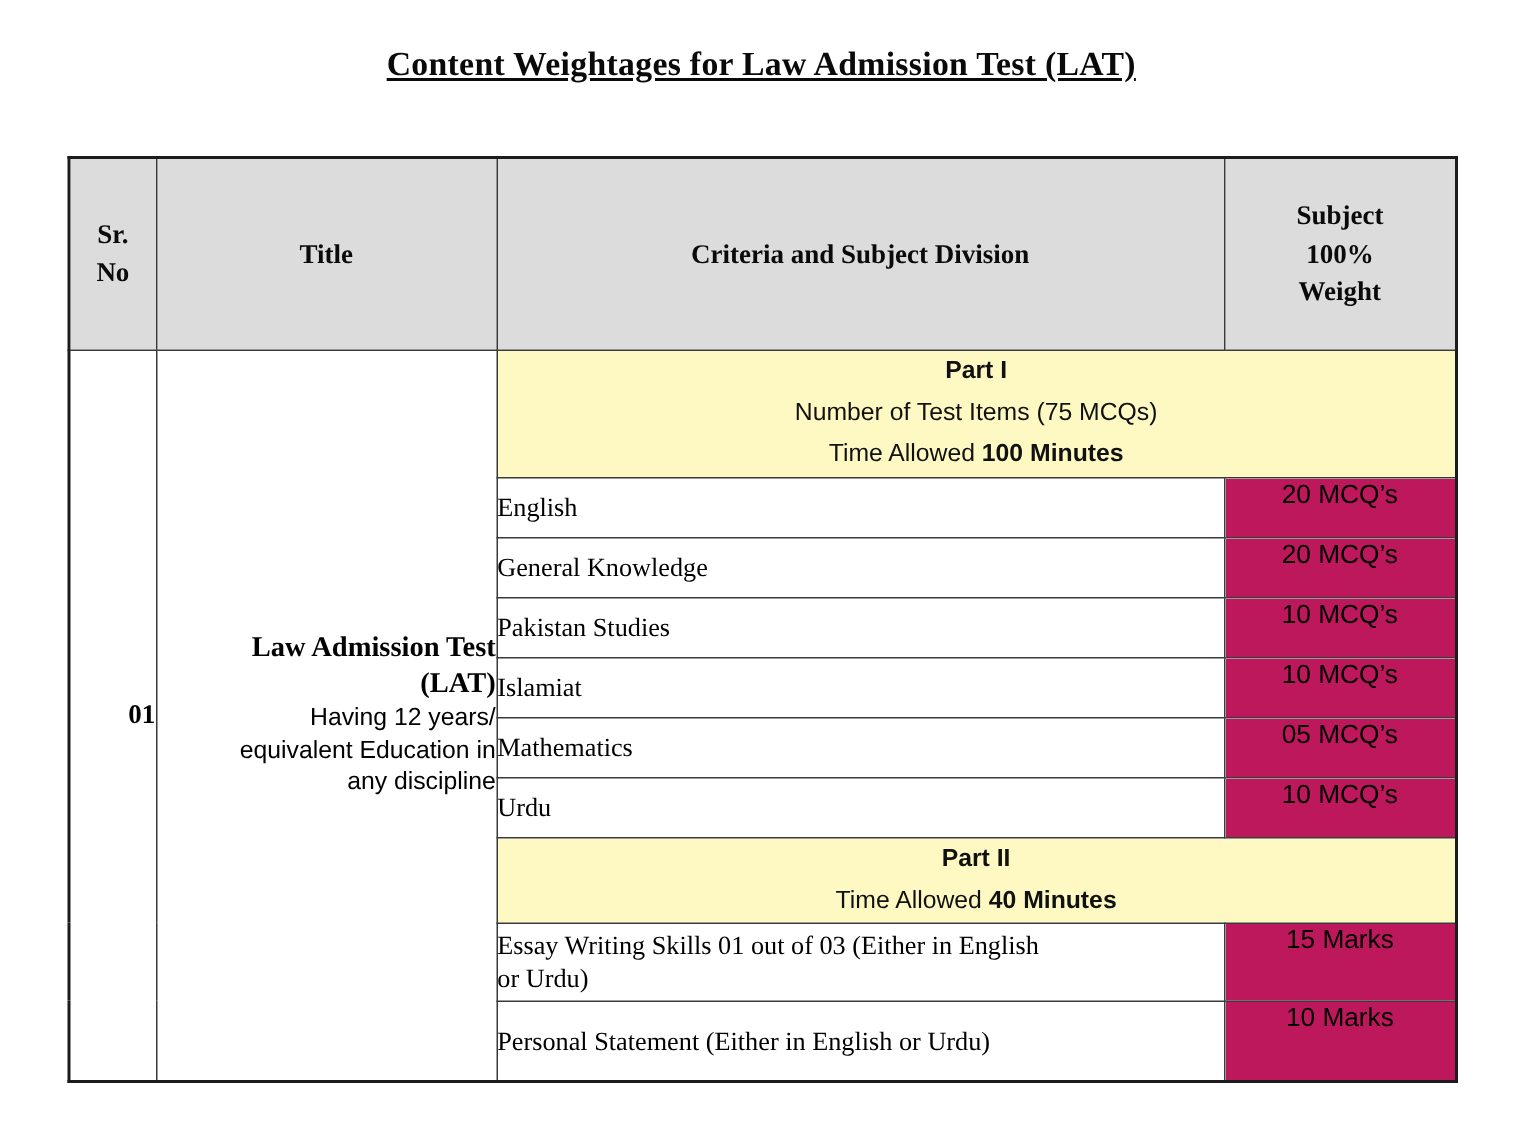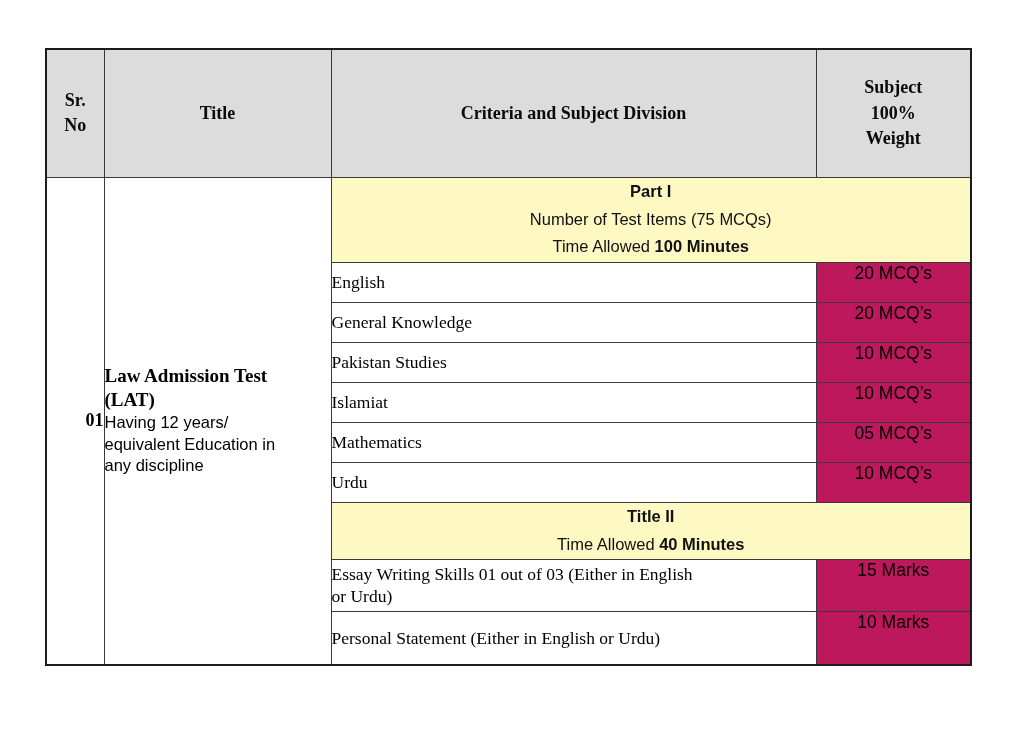--- a/index.html
+++ b/index.html
@@ -63,21 +63,21 @@
   
   .srno-cell {
     font-family: "Liberation Serif", serif;
     font-weight: bold;
     font-size: 18px;
     text-align: right;
     vertical-align: middle;
     background: #ffffff;
   }
   .title-cell {
-    text-align: left;
+    text-align: right;
     vertical-align: middle;
     background: #ffffff;
     padding: 2px;
   }
   .test-name, .test-abbr {
     font-family: "Liberation Serif", serif;
     font-weight: bold;
     font-size: 19px;
     line-height: 1.25;
   }
@@ -123,20 +123,21 @@
     vertical-align: top;
     padding-top: 3px;
     background: #be185d;
   }
 </style>
 </head>
 <body>
 
 <div class="page">
 
+  <div class="doc-title">Content Weightages for Law Admission Test (LAT)</div>
 
   <table class="lat-table">
     <colgroup>
       <col class="col-srno">
       <col class="col-title">
       <col class="col-criteria">
       <col class="col-weight">
     </colgroup>
 
     <tbody>
@@ -186,21 +187,21 @@
       <td class="subject-cell">Mathematics</td>
       <td class="weight-cell">05 MCQ’s</td>
     </tr>
     <tr class="r-subject">
       <td class="subject-cell">Urdu</td>
       <td class="weight-cell">10 MCQ’s</td>
     </tr>
 
     <tr class="r-band2">
       <td class="band" colspan="2">
-        <div class="b-bold">Title II</div>
+        <div class="b-bold">Part II</div>
         <div><span>Time Allowed </span><span class="b-bold">40 Minutes</span></div>
       </td>
     </tr>
 
     <tr class="r-essay">
       <td class="subject-cell">Essay Writing Skills 01 out of 03 (Either in English
 or Urdu)</td>
       <td class="weight-cell">15 Marks</td>
     </tr>
     <tr class="r-last">

